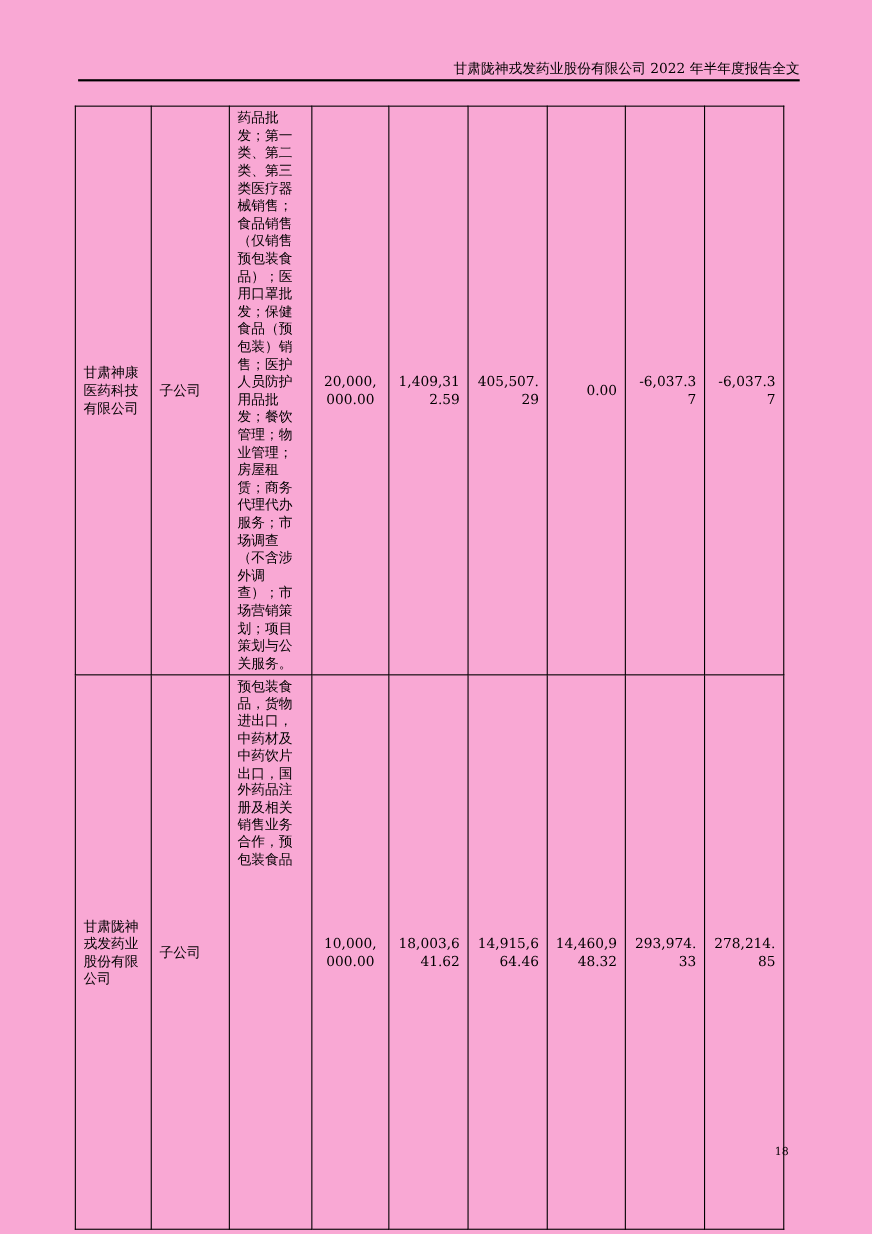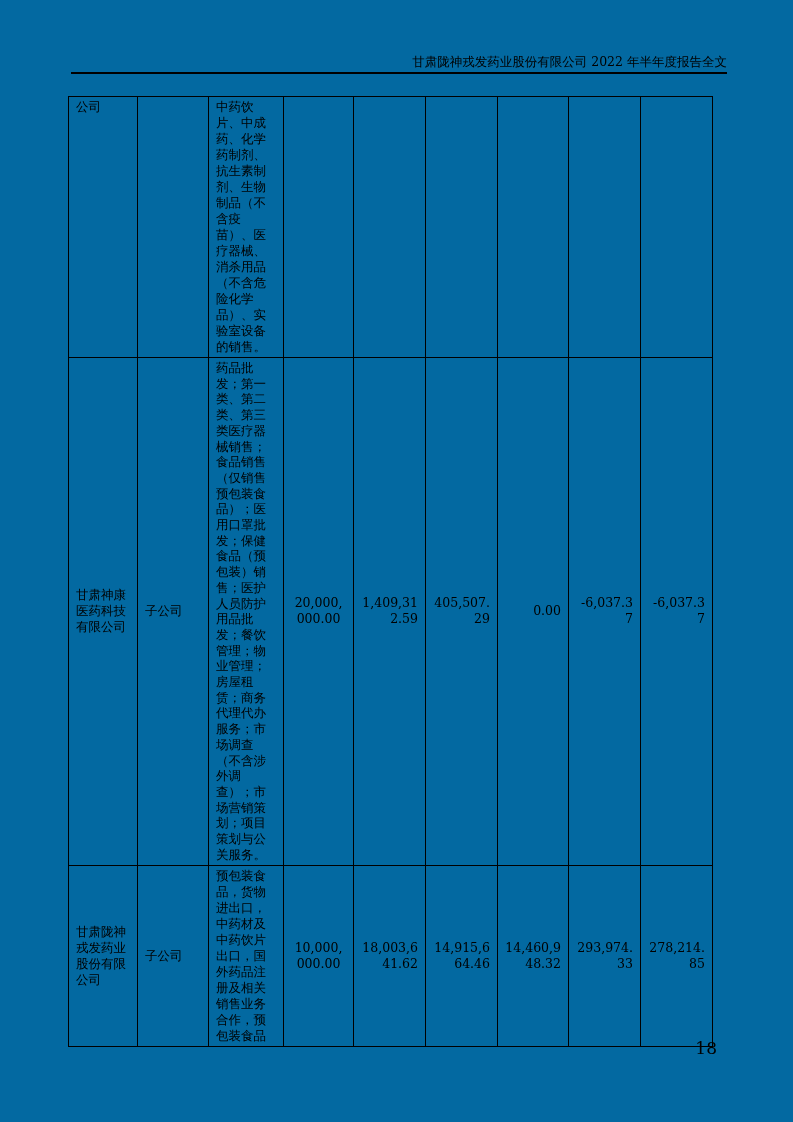--- a/index.html
+++ b/index.html
@@ -4,21 +4,21 @@
 <style>
   html, body {
     margin: 0;
     padding: 0;
     background: #ffffff;
   }
   .page {
     position: relative;
     width: 793px;
     height: 1122px;
-    background: #0369a1;
+    background: #f9a8d4;
     color: #000000;
     font-family: "DejaVu Serif", "Liberation Serif", serif;
     overflow: hidden;
   }
   .doc-header-title {
     position: absolute;
     top: 54px;
     left: 68px;
     right: 66px;
     text-align: right;
@@ -66,21 +66,21 @@
   .subs-table tr:nth-child(2) .cell-business { line-height: 15.7px; margin-top: 32px; }
   .cell-num {
     text-align: right;
     word-break: break-all;
   }
   .cell-num.num-left { text-align: center; }
   .page-number {
     position: absolute;
     top: 1040px;
     right: 76px;
-    font-size: 17px;
+    font-size: 10px;
     line-height: 16px;
   }
 </style>
 </head>
 <body>
 
 <div class="page">
 
   <div class="doc-header-title">甘肃陇神戎发药业股份有限公司 2022 年半年度报告全文</div>
 
@@ -92,31 +92,20 @@
       <col style="width:71px">
       <col style="width:75px">
       <col style="width:70px">
       <col style="width:72px">
       <col style="width:72px">
       <col style="width:71px">
       <col style="width:72px">
       <col style="width:72px">
     </colgroup>
     <tbody>
-        <tr class="row-top">
-          <td class="cell-name">公司</td>
-          <td class="cell-type"></td>
-          <td class="cell-business">中药饮片、中成药、化学药制剂、抗生素制剂、生物制品（不含疫苗）、医疗器械、消杀用品（不含危险化学品）、实验室设备的销售。</td>
-          <td class="cell-num num-left"></td>
-          <td class="cell-num"></td>
-          <td class="cell-num"></td>
-          <td class="cell-num"></td>
-          <td class="cell-num"></td>
-          <td class="cell-num"></td>
-        </tr>
         <tr>
           <td class="cell-name">甘肃神康医药科技有限公司</td>
           <td class="cell-type">子公司</td>
           <td class="cell-business">药品批发；第一类、第二类、第三类医疗器械销售；食品销售（仅销售预包装食品）；医用口罩批发；保健食品（预包装）销售；医护人员防护用品批发；餐饮管理；物业管理；房屋租赁；商务代理代办服务；市场调查（不含涉外调查）；市场营销策划；项目策划与公关服务。</td>
           <td class="cell-num num-left">20,000,000.00</td>
           <td class="cell-num">1,409,312.59</td>
           <td class="cell-num">405,507.29</td>
           <td class="cell-num">0.00</td>
           <td class="cell-num">-6,037.37</td>
           <td class="cell-num">-6,037.37</td>

